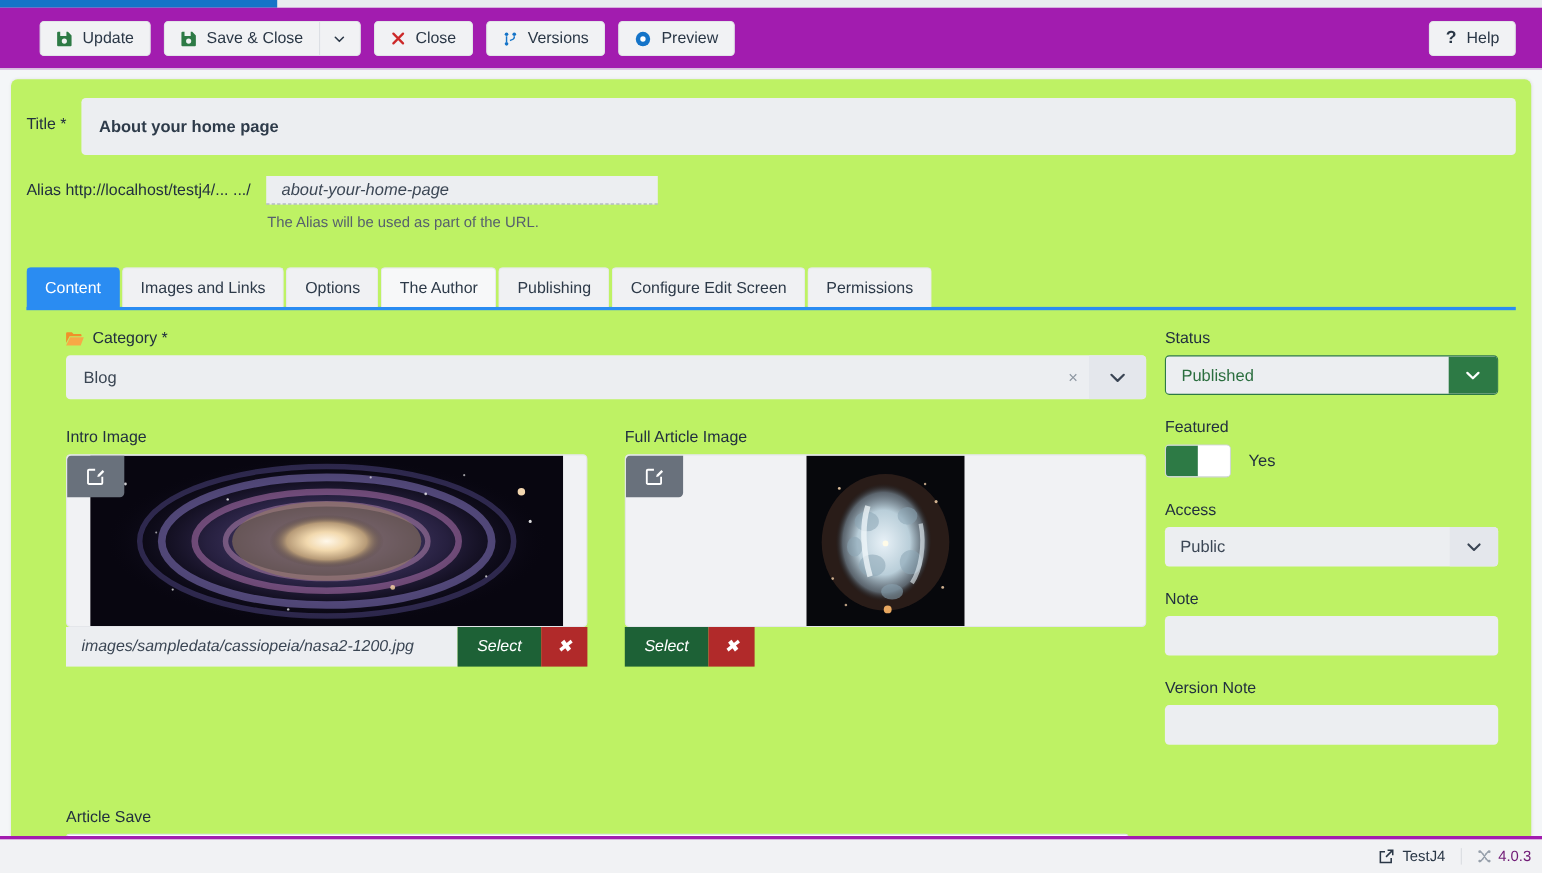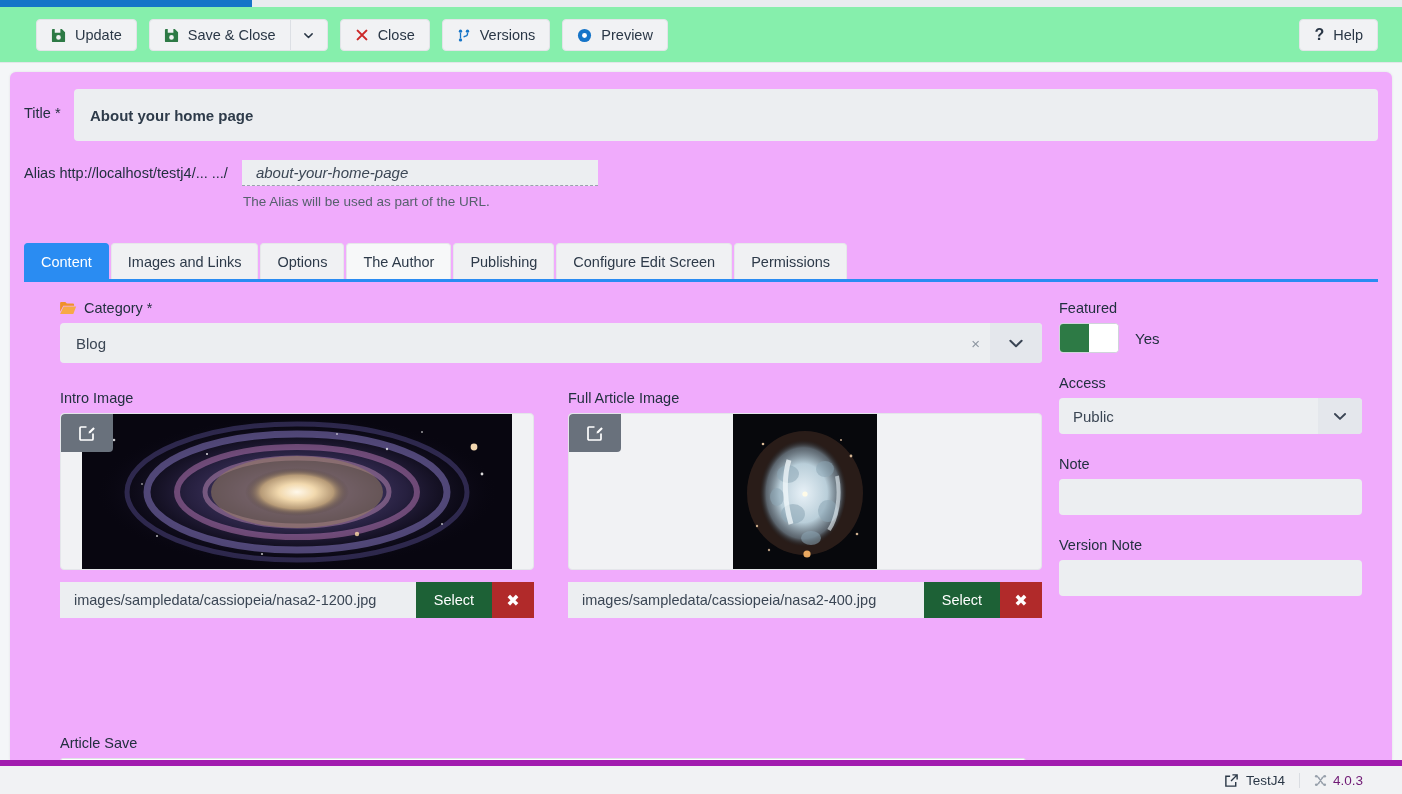--- a/index.html
+++ b/index.html
@@ -28,21 +28,21 @@
     height: 7px;
     background: #1574c8;
   }
 
   
   #toolbar {
     position: absolute;
     top: 7px; left: 0;
     width: 1402px;
     height: 56px;
-    background: #86efac;
+    background: #a21caf;
     border-bottom: 1px solid #e3e6ea;
     box-sizing: border-box;
   }
   .tb-group {
     position: absolute;
     top: 12px;
     display: flex;
     align-items: stretch;
     gap: 12px;
   }
@@ -91,21 +91,21 @@
 
   svg { display: block; }
 
   
   #card {
     position: absolute;
     top: 72px;
     left: 10px;
     width: 1382px;
     height: 688px;
-    background: #f0abfc;
+    background: #bef264;
     border-radius: 6px 6px 0 0;
     box-shadow: 0 0 3px rgba(0,0,0,0.08);
     overflow: hidden;
   }
 
   
   #title-row {
     position: absolute;
     top: 17px; left: 14px;
     width: 1354px;
@@ -295,21 +295,22 @@
     position: absolute;
     top: 0; left: 0;
     width: 100%; height: 100%;
     display: flex;
     align-items: flex-start;
     justify-content: center;
   }
   .img-row {
     display: flex;
     height: 36px;
-    margin-top: 12px;
+    margin-top: 0;
+    font-style: italic;
   }
   .img-path {
     flex: 1;
     background: #eceef1;
     border: none;
     font-size: 14.5px;
     color: #3b4654;
     padding: 0 14px;
     box-sizing: border-box;
     font-family: "Liberation Sans", sans-serif;
@@ -432,26 +433,26 @@
     color: #22303f;
   }
 
   
   #statusbar {
     position: absolute;
     bottom: 0; left: 0;
     width: 1402px;
     height: 34px;
     background: #f1f2f4;
-    border-top: 6px solid #a21caf;
+    border-top: 3px solid #a21caf;
     display: flex;
     align-items: center;
     justify-content: flex-end;
     box-sizing: border-box;
-    padding-right: 39px;
+    padding-right: 10px;
     gap: 14px;
   }
   #site-link {
     display: flex;
     align-items: center;
     gap: 7px;
     font-size: 13.5px;
     color: #2a3746;
     cursor: pointer;
   }
@@ -710,21 +711,20 @@
             <div class="img-edit-btn">
               <span>
                 <svg width="18" height="18" viewBox="0 0 18 18">
                   <path fill="none" stroke="#ffffff" stroke-width="1.7" d="M15 9.5V15a1 1 0 0 1-1 1H3a1 1 0 0 1-1-1V4a1 1 0 0 1 1-1h5.5"></path>
                   <path fill="#ffffff" d="M11 7.6L15.3 3.3l1.5 1.5L12.5 9.1l-2 .5z"></path>
                 </svg>
               </span>
             </div>
           </div>
           <div class="img-row">
-            <div class="img-path" style="line-height:36px;">images/sampledata/cassiopeia/nasa2-400.jpg</div>
             <div class="btn-select">Select</div>
             <div class="btn-clear">✖</div>
           </div>
         </div>
       </div>
 
       <div id="editor-wrap">
         <div class="field-label">Article Save</div>
         <div id="editor-frame">
           <div id="menubar">
@@ -735,20 +735,33 @@
             
             
           </div>
 
         </div>
       </div>
     </div>
 
     <div id="col-side">
 
+      <div class="side-block">
+        <div class="field-label">Status</div>
+        <div class="side-select green">
+          <div class="sv">Published</div>
+          <div class="sc">
+            <span>
+              <svg width="18" height="18" viewBox="0 0 16 16">
+                  <path fill="none" stroke="#ffffff" stroke-width="1.8" stroke-linecap="round" stroke-linejoin="round" d="M3.5 6.2l4.5 4.4 4.5-4.4"></path>
+                </svg>
+            </span>
+          </div>
+        </div>
+      </div>
 
       <div class="side-block">
         <div class="field-label">Featured</div>
         <div id="featured-row">
           <div id="featured-toggle">
             <div id="featured-on"></div>
             <div id="featured-off"></div>
           </div>
           <div id="featured-text">Yes</div>
         </div>

